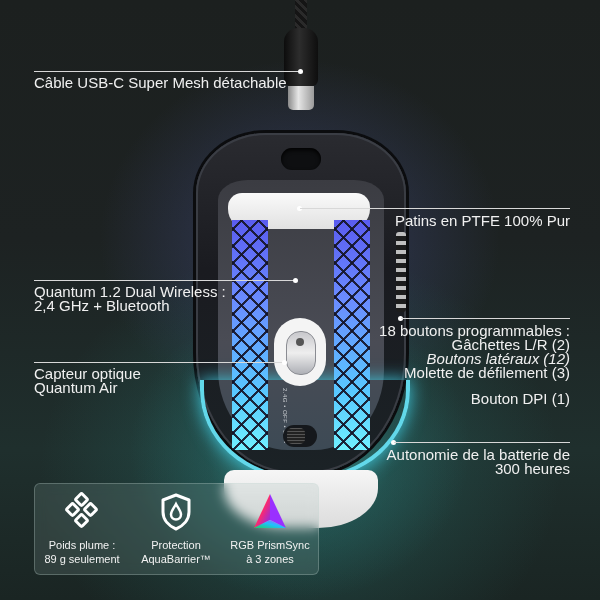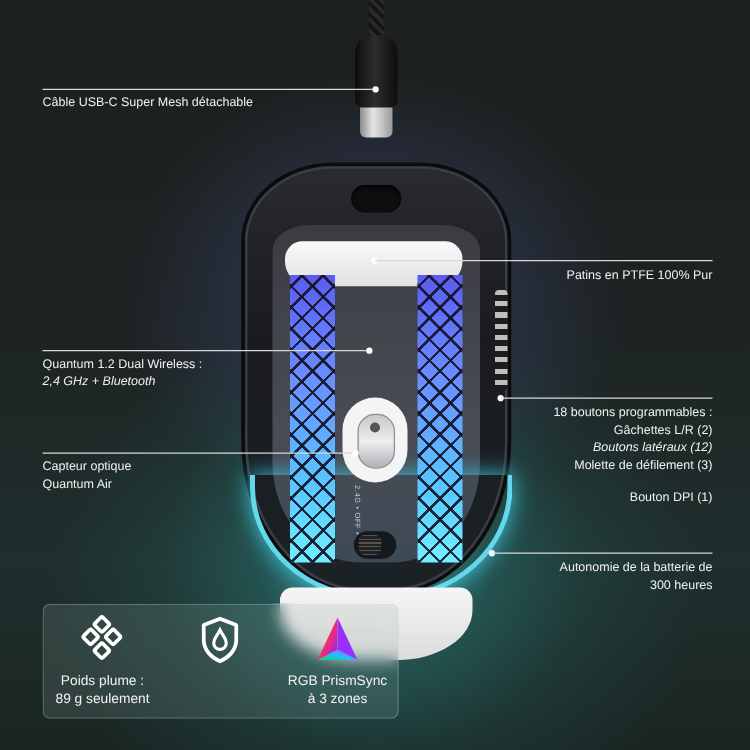--- a/index.html
+++ b/index.html
@@ -5,21 +5,21 @@
   html,body{margin:0;padding:0;}
   body{width:600px;height:600px;overflow:hidden;position:relative;
     font-family:"Liberation Sans", sans-serif;color:#f2f2f2;
     background:#1b1f1f;}
   .bg{position:absolute;inset:0;
     background:
       radial-gradient(ellipse 170px 150px at 300px 450px, rgba(70,200,200,0.55), rgba(40,120,120,0.25) 55%, rgba(0,0,0,0) 100%),
       radial-gradient(ellipse 260px 220px at 300px 470px, rgba(40,110,105,0.55), rgba(0,0,0,0) 100%),
       radial-gradient(ellipse 200px 180px at 300px 240px, rgba(70,80,140,0.55), rgba(0,0,0,0) 100%),
       linear-gradient(180deg,#1c201f 0%,#1d2222 40%,#1f2f2d 75%,#1a2523 100%);}
-  .label{position:absolute;font-size:10px;line-height:14px;color:#f0f0f0;white-space:nowrap;}
+  .label{position:absolute;font-size:15px;line-height:14px;color:#f0f0f0;white-space:nowrap;}
   .label.right{}
   .line{position:absolute;height:1px;background:#d8d8d8;}
   .dot{position:absolute;width:5px;height:5px;border-radius:50%;background:#fff;}
 
   
   .cable-cord{position:absolute;left:295px;top:0;width:12px;height:30px;
     background:repeating-linear-gradient(45deg,#151515 0 3px,#2a2a2a 3px 6px);}
   .cable-plug{position:absolute;left:284px;top:28px;width:34px;height:58px;
     background:linear-gradient(90deg,#0c0c0c,#2d2d2d 45%,#0e0e0e);
     border-radius:14px 14px 6px 6px;}
@@ -107,21 +107,21 @@
 <div>
   <div class="dot" style="left:297px;top:206px;"></div>
   <div class="line" style="left:300px;top:208px;width:270px;"></div>
   <div class="label right" style="right:30px;top:214px;">Patins en PTFE 100% Pur</div>
 </div>
 
 <div>
   <div class="line" style="left:34px;top:280px;width:262px;"></div>
   <div class="dot" style="left:293px;top:278px;"></div>
   <div class="label" style="left:34px;top:285px;">Quantum 1.2 Dual Wireless :</div>
-  <div class="label" style="left:34px;top:299px;font-style:italic;">2,4 GHz + Bluetooth</div>
+  <div class="label" style="left:34px;top:299px;">2,4 GHz + Bluetooth</div>
 </div>
 
 <div>
   <div class="dot" style="left:398px;top:316px;"></div>
   <div class="line" style="left:401px;top:318px;width:169px;"></div>
   <div class="label right" style="right:30px;top:324px;">18 boutons programmables :</div>
   <div class="label right" style="right:30px;top:338px;">Gâchettes L/R (2)</div>
   <div class="label right" style="right:30px;top:352px;font-style:italic;">Boutons latéraux (12)</div>
   <div class="label right" style="right:30px;top:366px;">Molette de défilement (3)</div>
   <div class="label right" style="right:30px;top:392px;">Bouton DPI (1)</div>
@@ -154,20 +154,24 @@
     <div class="txt">
       <div>Poids plume :</div>
       <div>89 g seulement</div>
     </div>
   </div>
   <div class="feature" style="left:94px;">
     <svg class="ico" viewBox="0 0 40 40">
       <path d="M20 3 L33 8 V20 C33 28 27 34 20 37 C13 34 7 28 7 20 V8 Z" fill="none" stroke="#fff" stroke-width="3" stroke-linejoin="round"></path>
       <path d="M20 12 C22 16 25 19 25 22.5 A5 5 0 0 1 15 22.5 C15 19 18 16 20 12 Z" fill="none" stroke="#fff" stroke-width="2.5"></path>
     </svg>
+    <div class="txt">
+      <div>Protection</div>
+      <div>AquaBarrier™</div>
+    </div>
   </div>
   <div class="feature" style="left:188px;">
     <svg class="ico" viewBox="0 0 40 40">
       <defs>
         <linearGradient id="g1" x1="0" y1="0" x2="1" y2="1">
           <stop offset="0" stop-color="#ffb000"></stop>
             <stop offset="0.5" stop-color="#ff2a6a"></stop>
             <stop offset="1" stop-color="#7a2cff"></stop>
         </linearGradient>
         <linearGradient id="g2" x1="0" y1="1" x2="1" y2="0">

